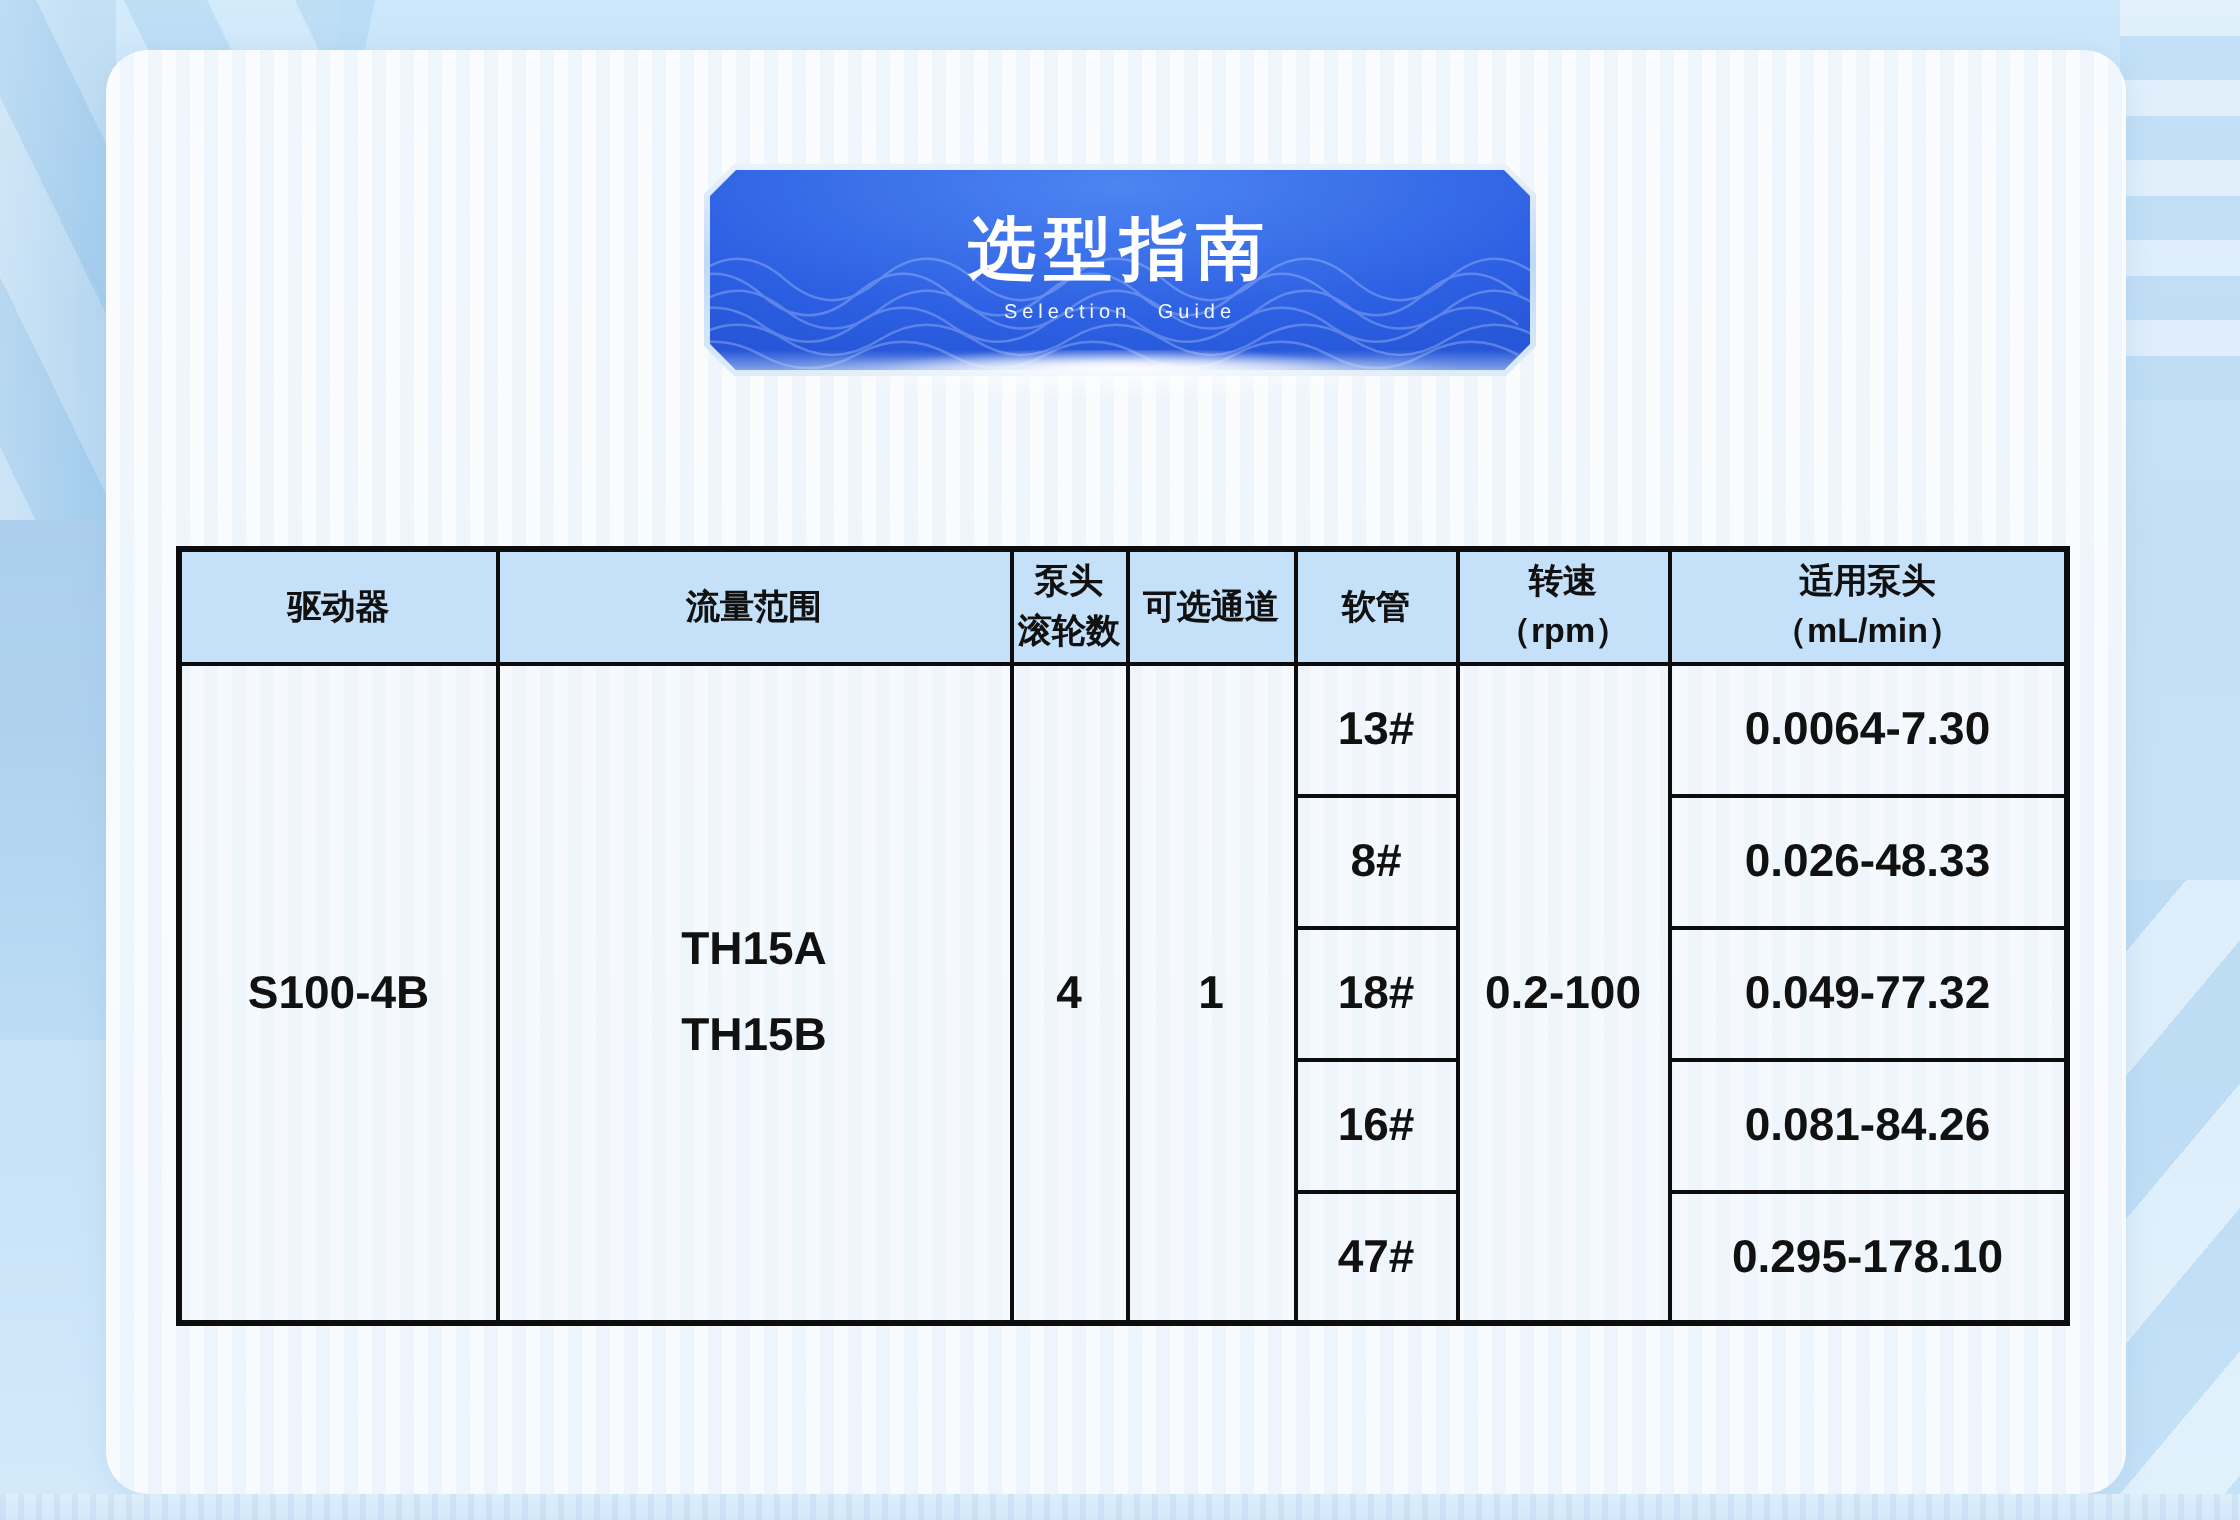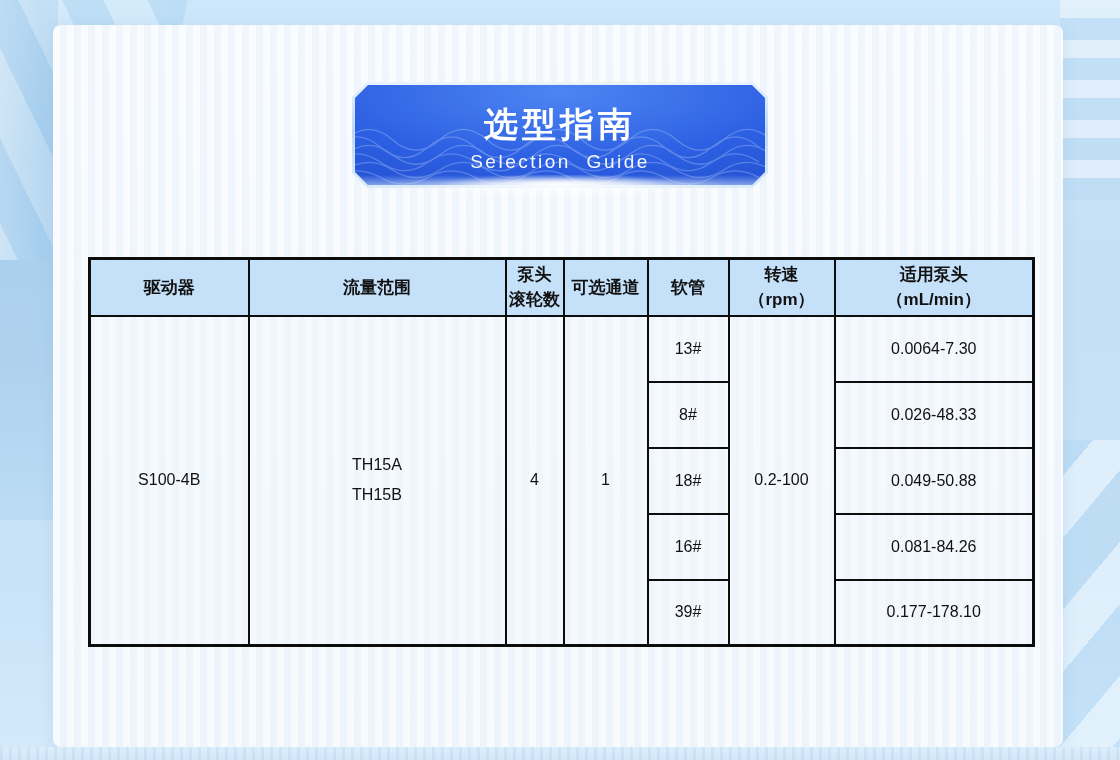--- a/index.html
+++ b/index.html
@@ -39,21 +39,21 @@
     opacity:0.85;
   }
   .deco-topleft-light {
     left:0; top:0; width:170px; height:60px;
     background:linear-gradient(180deg,#d2eafb,#c9e3f7);
   }
 
   
   .card {
     position:absolute; left:53px; top:25px; width:1010px; height:722px;
-    border-radius:8px;
+    border-radius:21px;
     background:
       repeating-linear-gradient(90deg, rgba(255,255,255,0.55) 0 7px, rgba(233,242,250,0.35) 7px 14px),
       linear-gradient(180deg,#f3f8fd 0%,#eff5fc 100%);
     box-shadow:0 2px 14px rgba(140,180,220,0.25);
     padding-left:43px;
   }
 
   
   .banner-wrap { position:absolute; left:299px; top:57px; width:416px; height:106px; }
   .banner-outer {
@@ -74,46 +74,46 @@
       radial-gradient(42% 160% at 50% 100%, rgba(255,255,255,0.95) 0%, rgba(255,255,255,0) 70%),
       linear-gradient(180deg, rgba(205,225,250,0) 0%, rgba(205,225,250,0.55) 100%);
   }
   .banner-waves { position:absolute; left:0; top:0; width:100%; height:100%; }
   .banner-text { position:absolute; inset:0; text-align:center; color:#ffffff; }
   .banner-title {
     margin-top:17px; font-size:34px; font-weight:bold; letter-spacing:4px;
     color:#ffffff;
   }
   .banner-subtitle {
-    margin-top:3px; font-size:19px; letter-spacing:2.5px; word-spacing:8px;
+    margin-top:3px; font-size:10px; letter-spacing:2.5px; word-spacing:8px;
     color:rgba(255,255,255,0.95);
   }
   .banner-glow {
     position:absolute; left:259px; top:156px; width:496px; height:26px;
     background:radial-gradient(50% 100% at 50% 6%, rgba(255,255,255,0.95) 0%, rgba(255,255,255,0) 70%);
     filter:blur(2px);
   }
 
   
   .spec-table {
-    position:absolute; left:35px; top:232px; width:944px;
+    position:absolute; left:35px; top:248px; width:944px;
     border-collapse:collapse; table-layout:fixed;
     border:3px solid #0d0d0d;
     color:#111111;
   }
   .spec-table th, .spec-table td {
     border:2px solid #0d0d0d; text-align:center; vertical-align:middle;
     background:transparent;
   }
   .spec-table thead tr { height:57px; }
   .spec-table tbody tr { height:66px; }
   .spec-table th {
     background:#c5e1f9; font-size:17px; font-weight:bold; line-height:1.5;
   }
-  .spec-table td { font-size:16px; font-weight:normal; background:rgba(240,246,253,0.35); }
+  .spec-table td { font-size:23px; font-weight:bold; background:rgba(240,246,253,0.35); }
   .hline { display:block; }
   .pump-line { display:block; line-height:1.9; }
 
   
   .footer-strip {
     position:absolute; left:0; bottom:0; width:1120px; height:13px;
     background:linear-gradient(180deg,#ddeefb,#d2e8f9);
   }
   .footer-strip::after {
     content:""; position:absolute; inset:0;
@@ -209,29 +209,29 @@
           <td>13#</td>
           <td rowspan="5">0.2-100</td>
           <td>0.0064-7.30</td>
         </tr>
         <tr>
           <td>8#</td>
           <td>0.026-48.33</td>
         </tr>
         <tr>
           <td>18#</td>
-          <td>0.049-50.88</td>
+          <td>0.049-77.32</td>
         </tr>
         <tr>
           <td>16#</td>
           <td>0.081-84.26</td>
         </tr>
         <tr>
-          <td>39#</td>
-          <td>0.177-178.10</td>
+          <td>47#</td>
+          <td>0.295-178.10</td>
         </tr>
       </tbody>
     </table>
 
   </div>
 
   <div class="footer-strip"></div>
 
 </div>
 

